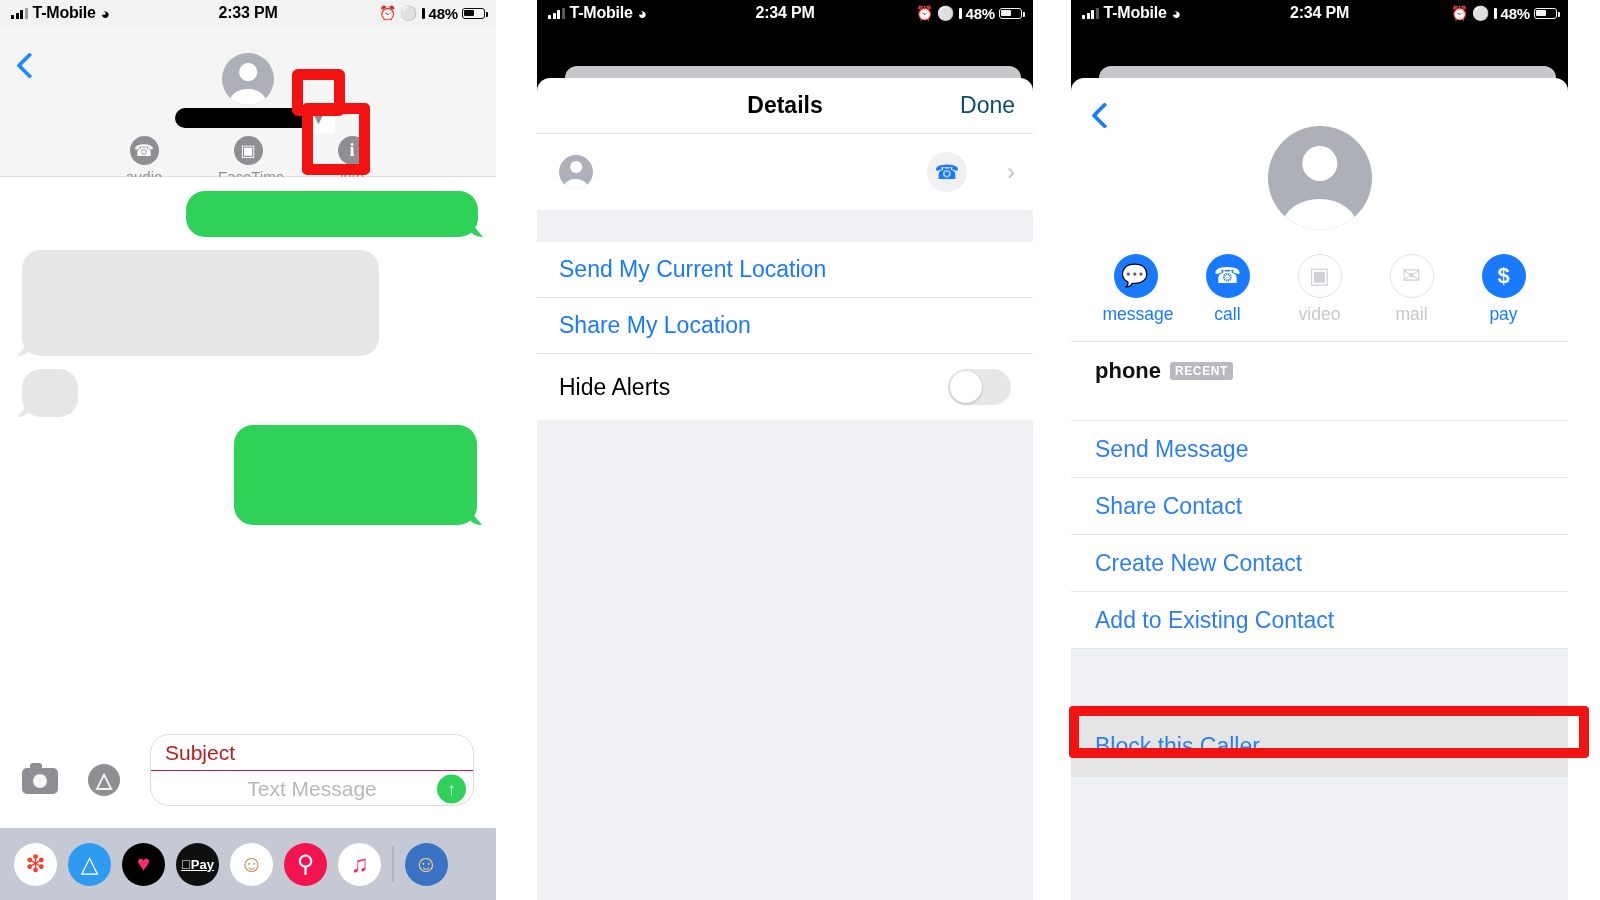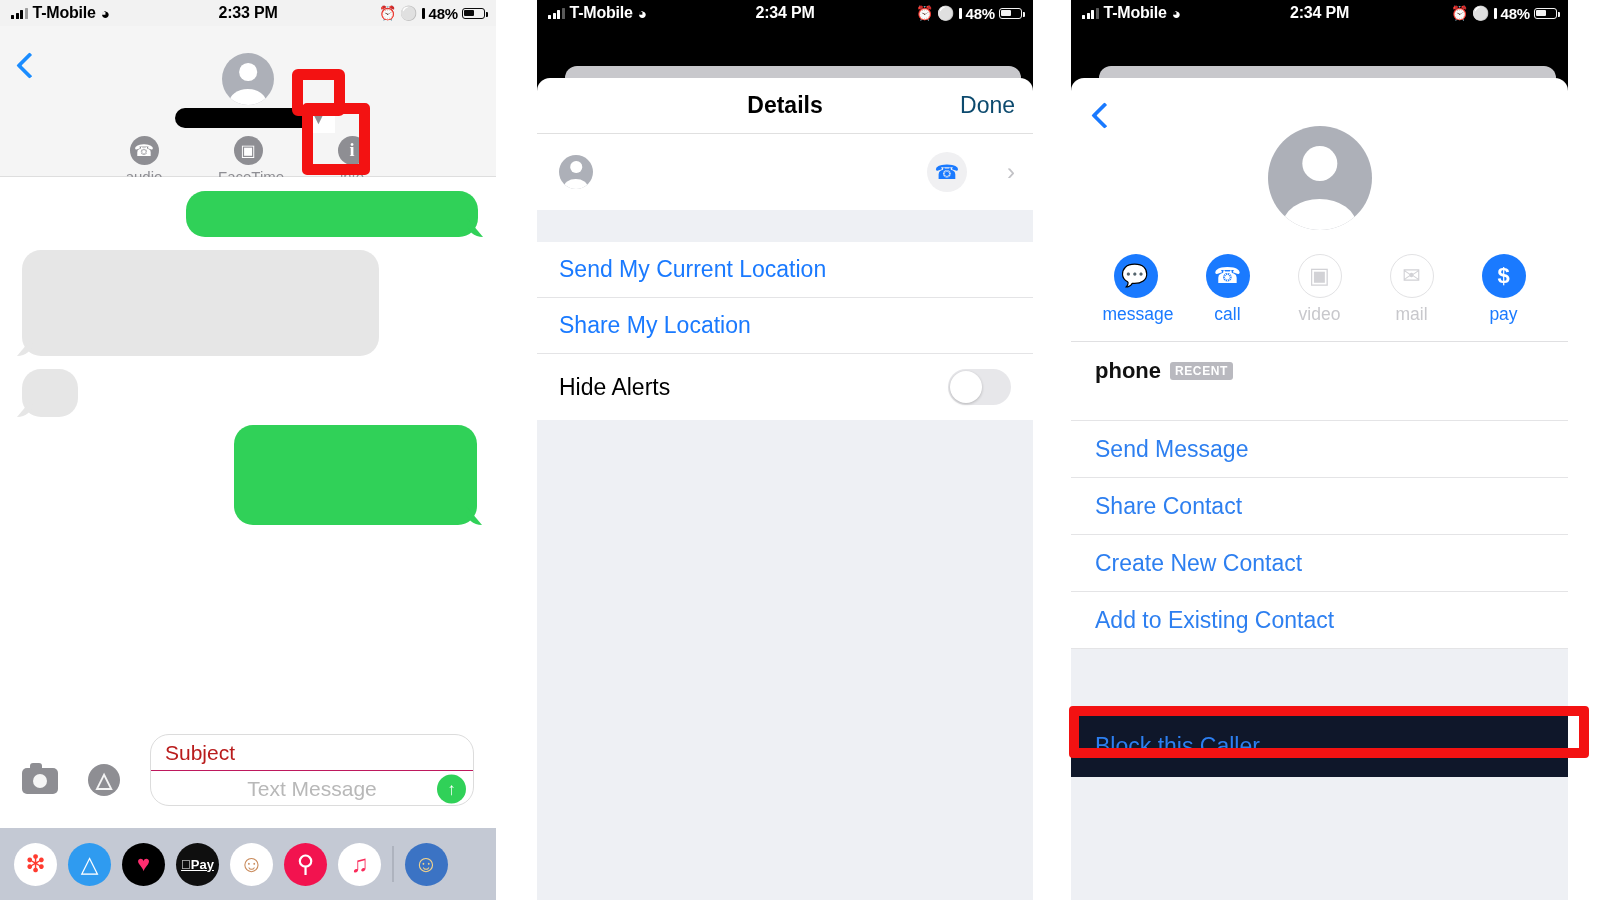--- a/index.html
+++ b/index.html
@@ -195,21 +195,21 @@
   .qa.disabled .qa-label { color: #c8c8cc; }
   .phone-row { padding: 16px 24px 10px; border-bottom: 1px solid #e4e4e6; }
   .phone-label { font-size: 22px; font-weight: bold; color: #111; display: flex; align-items: center; gap: 9px; }
   .badge-recent { font-size: 12px; font-weight: bold; letter-spacing: .6px; color: #fff;
                   background: #b9b9bf; border-radius: 3px; padding: 2px 5px; }
   .phone-value { height: 26px; }
   .p3-link { height: 57px; display: flex; align-items: center; padding: 0 24px;
              font-size: 23px; color: #2d7ff0; border-bottom: 1px solid #e4e4e6; }
   .p3-gap { background: #eef0f4; height: 66px; border-bottom: 1px solid #e4e4e6; }
   .p3-block { height: 62px; display: flex; align-items: center; padding: 0 24px;
-              font-size: 23px; color: #2d7ff0; background: #0f172a; }
+              font-size: 23px; color: #2d7ff0; background: #e5e5e5; }
   .p3-tail { background: #eef0f4; flex: 1 1 auto; }
 
   
   .redbox { position: absolute; border: 9px solid #f31212; border-radius: 3px;
             pointer-events: none; background: transparent; }
   #red-chevron { left: 292px; top: 69px; width: 53px; height: 47px; border-width: 11px; border-radius: 6px; }
   #red-info    { left: 302px; top: 103px; width: 68px; height: 72px; border-width: 11px; border-radius: 5px; }
   #red-block3  { left: 1069px; top: 706px; width: 520px; height: 52px; border-width: 10px; border-radius: 4px; }
 </style>
 </head>

